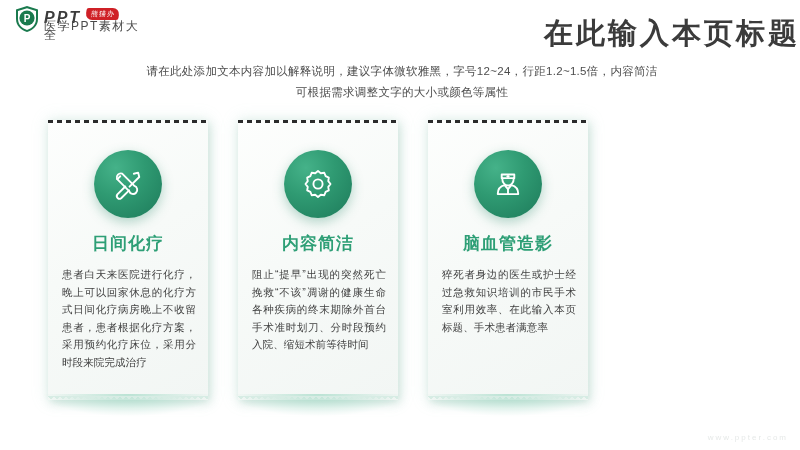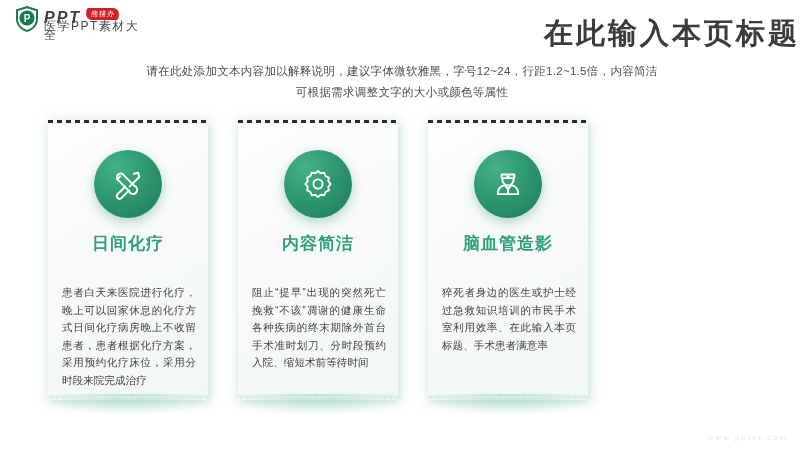--- a/index.html
+++ b/index.html
@@ -194,21 +194,20 @@
     position: absolute;
     left: 14px;
     right: 12px;
     top: 146px;
     font-size: 10.5px;
     color: #3f3f3f;
     line-height: 17.5px;
     letter-spacing: 0.1px;
     text-align: justify;
     z-index: 2;
-    margin-top: 18px;
   }
 
   
   .watermark {
     position: absolute;
     right: 12px;
     bottom: 8px;
     font-size: 8px;
     letter-spacing: 2px;
     color: #e6e9e8;

